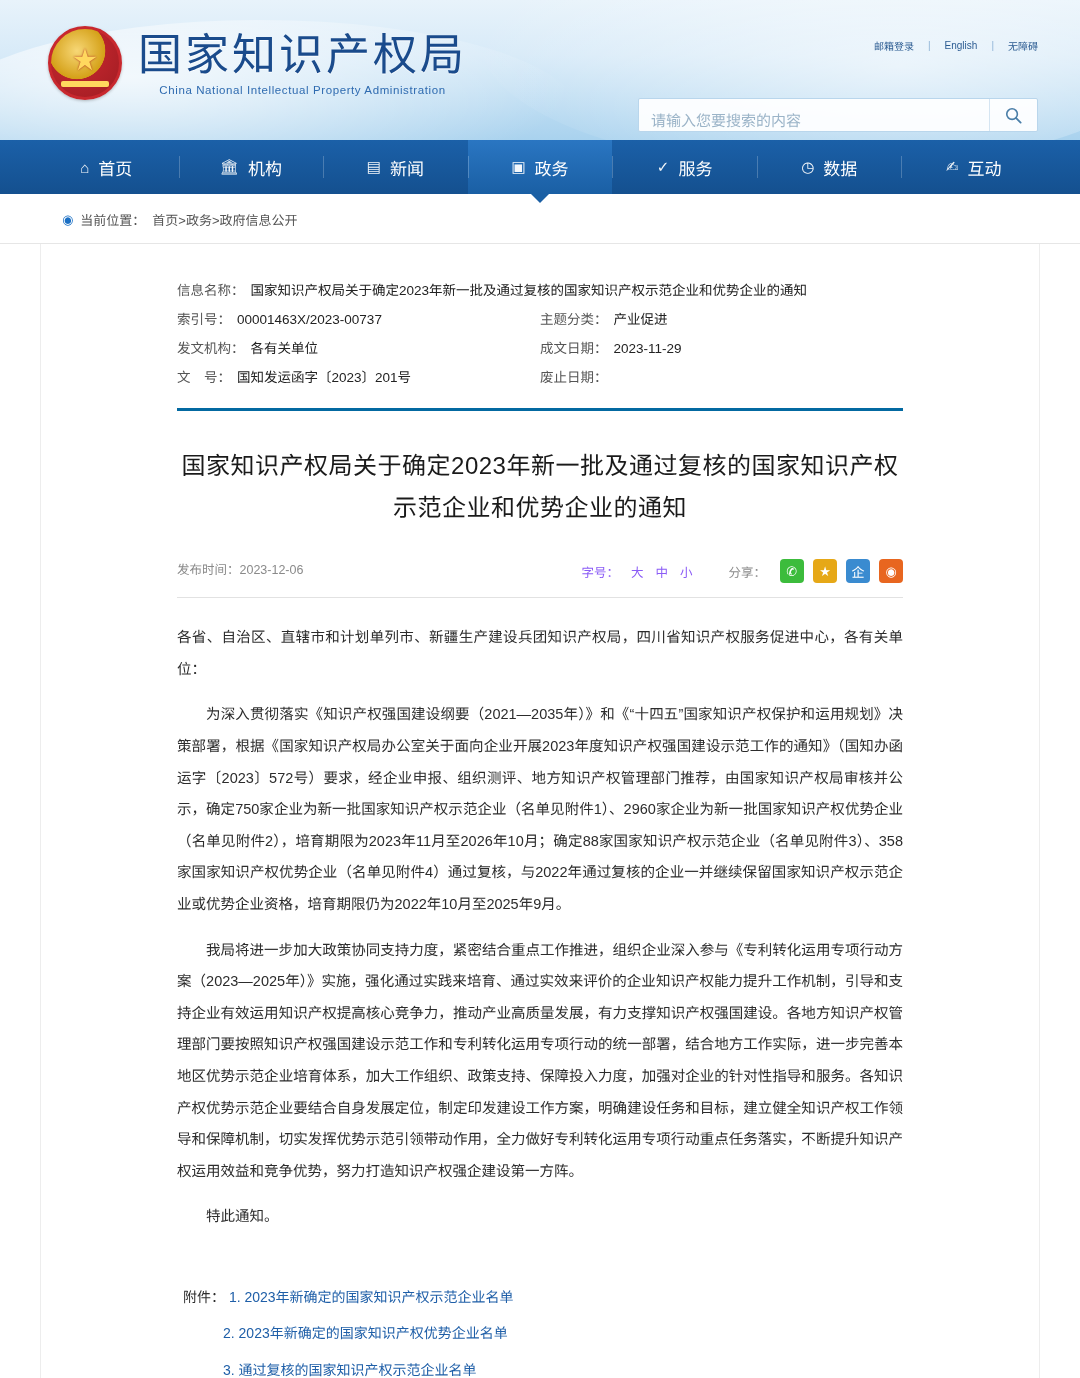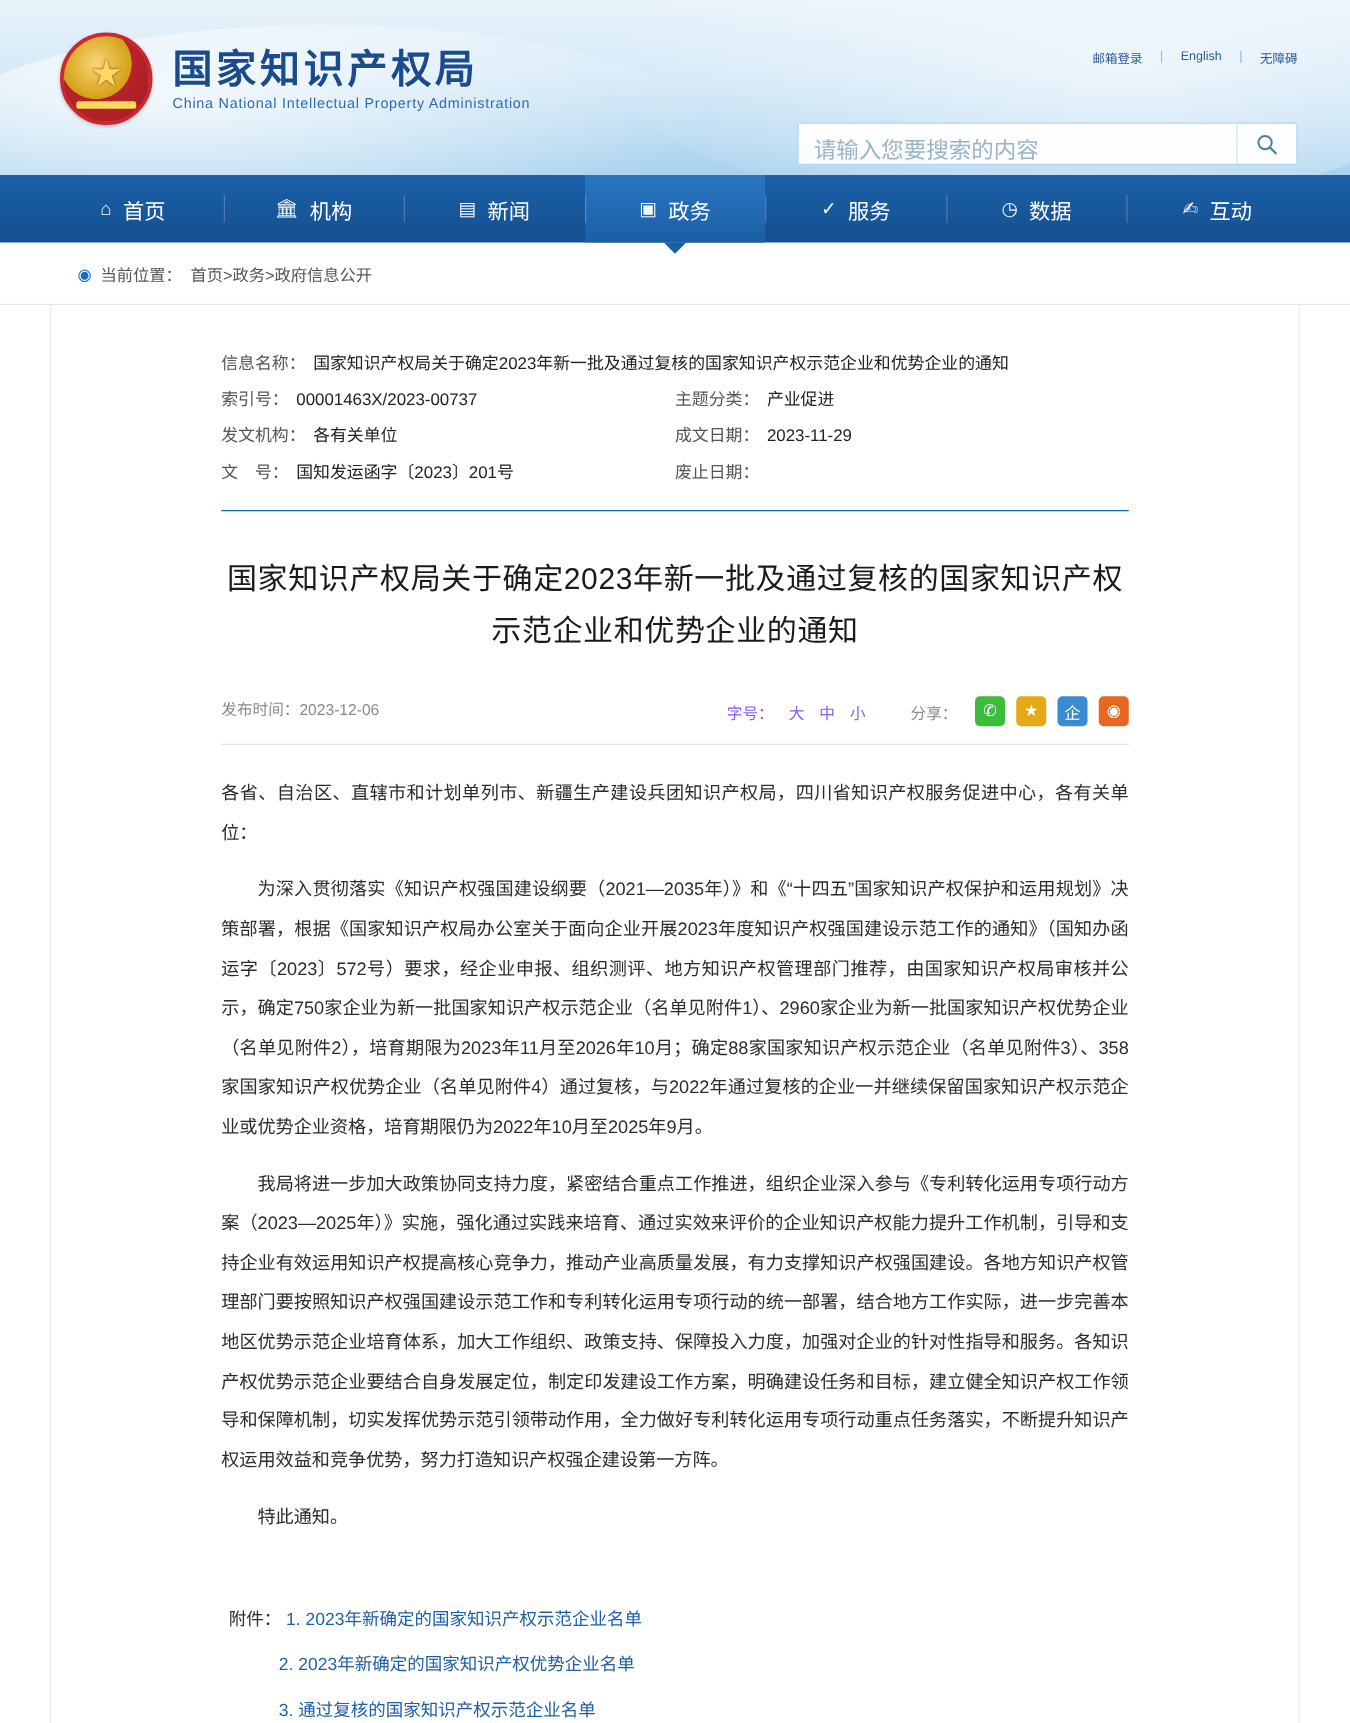--- a/index.html
+++ b/index.html
@@ -67,22 +67,22 @@
   .emblem .bar {
     position: absolute;
     left: 14%; right: 14%;
     bottom: 14%;
     height: 6px;
     background: #ffd85e;
     border-radius: 2px;
   }
   .site-title {
     color: #1a4b8c;
-    font-size: 32px;
-    font-weight: bold;
+    font-size: 44px;
+    font-weight: normal;
     letter-spacing: 3px;
     line-height: 1.15;
     text-shadow: 0 1px 0 rgba(255,255,255,.8);
   }
   .site-subtitle {
     color: #2f6bb0;
     font-size: 11.5px;
     letter-spacing: .6px;
     margin-top: 3px;
     text-align: center;
@@ -118,21 +118,21 @@
     align-items: center;
     z-index: 3;
   }
   .search-box input {
     flex: 1;
     border: none;
     outline: none;
     background: transparent;
     height: 100%;
     padding: 0 12px;
-    font-size: 18px;
+    font-size: 15px;
     color: #555;
     font-family: inherit;
     margin-top: 10px;
   }
   .search-box input::placeholder { color: #9bb4c8; }
   .search-btn {
     width: 48px; height: 100%;
     border-left: 1px solid #d5e5f2;
     display: flex; align-items: center; justify-content: center;
     cursor: pointer;
@@ -204,21 +204,21 @@
     padding: 32px 0 40px;
     min-height: 1100px;
   }
   .doc {
     width: 726px;
     margin: 0 auto;
   }
 
   
   .info-box {
-    border-bottom: 1px solid #0369a1;
+    border-bottom: 3px solid #0369a1;
     padding-bottom: 16px;
   }
   .info-row {
     display: flex;
     font-size: 13.5px;
     color: #333;
     line-height: 2.15;
   }
   .info-cell { display: flex; }
   .info-cell.full { width: 100%; }

